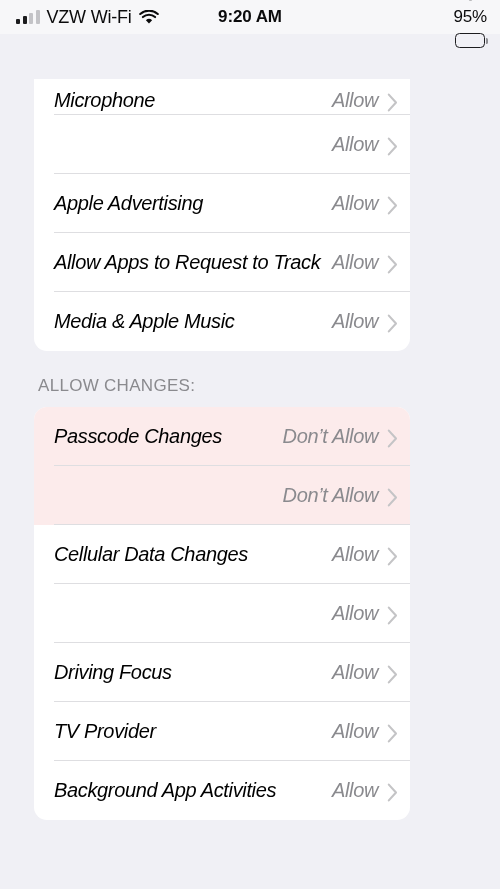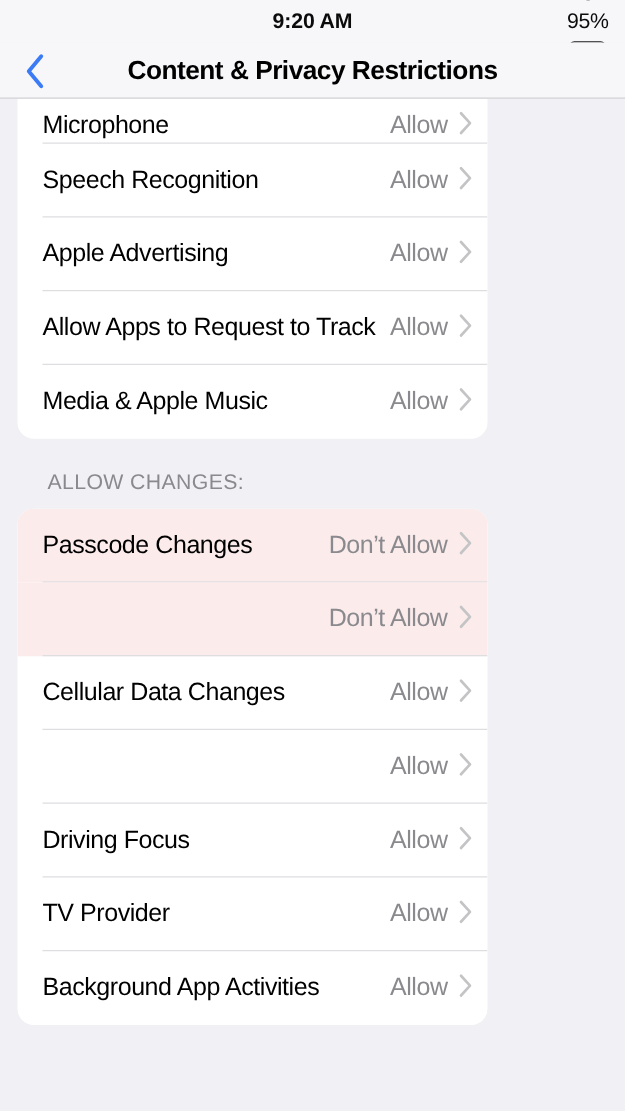--- a/index.html
+++ b/index.html
@@ -165,24 +165,25 @@
   .content {
     position: absolute;
     top: 79px; left: 0;
     width: 500px;
     height: 810px;
     overflow: hidden;
   }
 
   .card {
     position: absolute;
-    left: 14px;
+    left: 34px;
     width: 376px;
     background: #FFFFFF;
     overflow: hidden;
+    font-style: italic;
   }
 
   .card.clipped-top {
     top: 0px;
     border-radius: 0 0 13px 13px;
   }
 
   .card.rounded {
     border-radius: 13px;
   }
@@ -211,21 +212,21 @@
   .row-label {
     font-size: 20px;
     color: #000;
     letter-spacing: -0.35px;
     white-space: nowrap;
   }
 
   .row-right {
     margin-left: auto;
     display: flex;
-    align-items: flex-start;
+    align-items: flex-end;
     gap: 9px;
   }
 
   .row-value {
     font-size: 20px;
     color: #8A8A8E;
     letter-spacing: -0.35px;
     white-space: nowrap;
   }
 
@@ -241,62 +242,69 @@
     white-space: nowrap;
   }
 </style>
 </head>
 <body>
 
 <div class="phone">
 
   <div class="status-bar">
 
+    <div class="status-left">
+      <span class="signal-bars">
+        <i></i>
+          <i></i>
+          <i></i>
+          <i></i>
+      </span>
+      <span class="carrier-text">VZW Wi-Fi</span>
+      <span>
+        <svg class="wifi-icon" viewBox="0 0 20 15">
+          <path d="M10 13.6 L6.9 10.2 a4.6 4.6 0 0 1 6.2 0 Z" fill="#0b0b0c"></path>
+          <path d="M3.9 7.1 a9 9 0 0 1 12.2 0" stroke="#0b0b0c" stroke-width="2.1" fill="none" stroke-linecap="round"></path>
+          <path d="M1.2 4.0 a13.2 13.2 0 0 1 17.6 0" stroke="#0b0b0c" stroke-width="2.1" fill="none" stroke-linecap="round"></path>
+        </svg>
+      </span>
+    </div>
 
     <div class="status-center">9:20 AM</div>
 
     <div class="status-right">
       <span>
         <svg class="loc-icon" viewBox="0 0 16 16">
           <circle cx="8" cy="8" r="6.4" stroke="#0b0b0c" stroke-width="1.5" fill="none"></circle>
           <path d="M5.4 7.6 L11.2 5.2 L8.8 11 L8.1 8.3 Z" fill="#0b0b0c"></path>
         </svg>
       </span>
       <span class="battery-pct">95%</span>
       <span class="battery">
         <span class="battery-fill"></span>
         <span class="battery-cap"></span>
       </span>
     </div>
   </div>
 
-  <div class="nav-bar">
-    <div class="back-btn">
-      <svg class="back-chevron" viewBox="0 0 16 28">
-        <path d="M13 2 L3 14 L13 26" stroke="#3C7BF6" stroke-width="3.1" fill="none" stroke-linecap="round" stroke-linejoin="round"></path>
-      </svg>
-    </div>
-    <div class="nav-title">Content &amp; Privacy Restrictions</div>
-  </div>
 
   <div class="content">
 
   <div class="card clipped-top" style="top: 0px;">
         <div class="row clipped">
           <span class="row-label">Microphone</span>
           <span class="row-right">
             <span class="row-value">Allow</span>
             <svg class="row-chevron" viewBox="0 0 11 19">
               <path d="M1.8 1.6 L9 9.5 L1.8 17.4" stroke="#C4C4C6" stroke-width="2.1" fill="none" stroke-linecap="round" stroke-linejoin="round"></path>
             </svg>
           </span>
           <span class="row-sep" style="background: rgb(222, 222, 225);"></span>
         </div>
         <div class="row">
-          <span class="row-label">Speech Recognition</span>
           <span class="row-right">
             <span class="row-value">Allow</span>
             <svg class="row-chevron" viewBox="0 0 11 19">
               <path d="M1.8 1.6 L9 9.5 L1.8 17.4" stroke="#C4C4C6" stroke-width="2.1" fill="none" stroke-linecap="round" stroke-linejoin="round"></path>
             </svg>
           </span>
           <span class="row-sep" style="background: rgb(222, 222, 225);"></span>
         </div>
         <div class="row">
           <span class="row-label">Apple Advertising</span>

